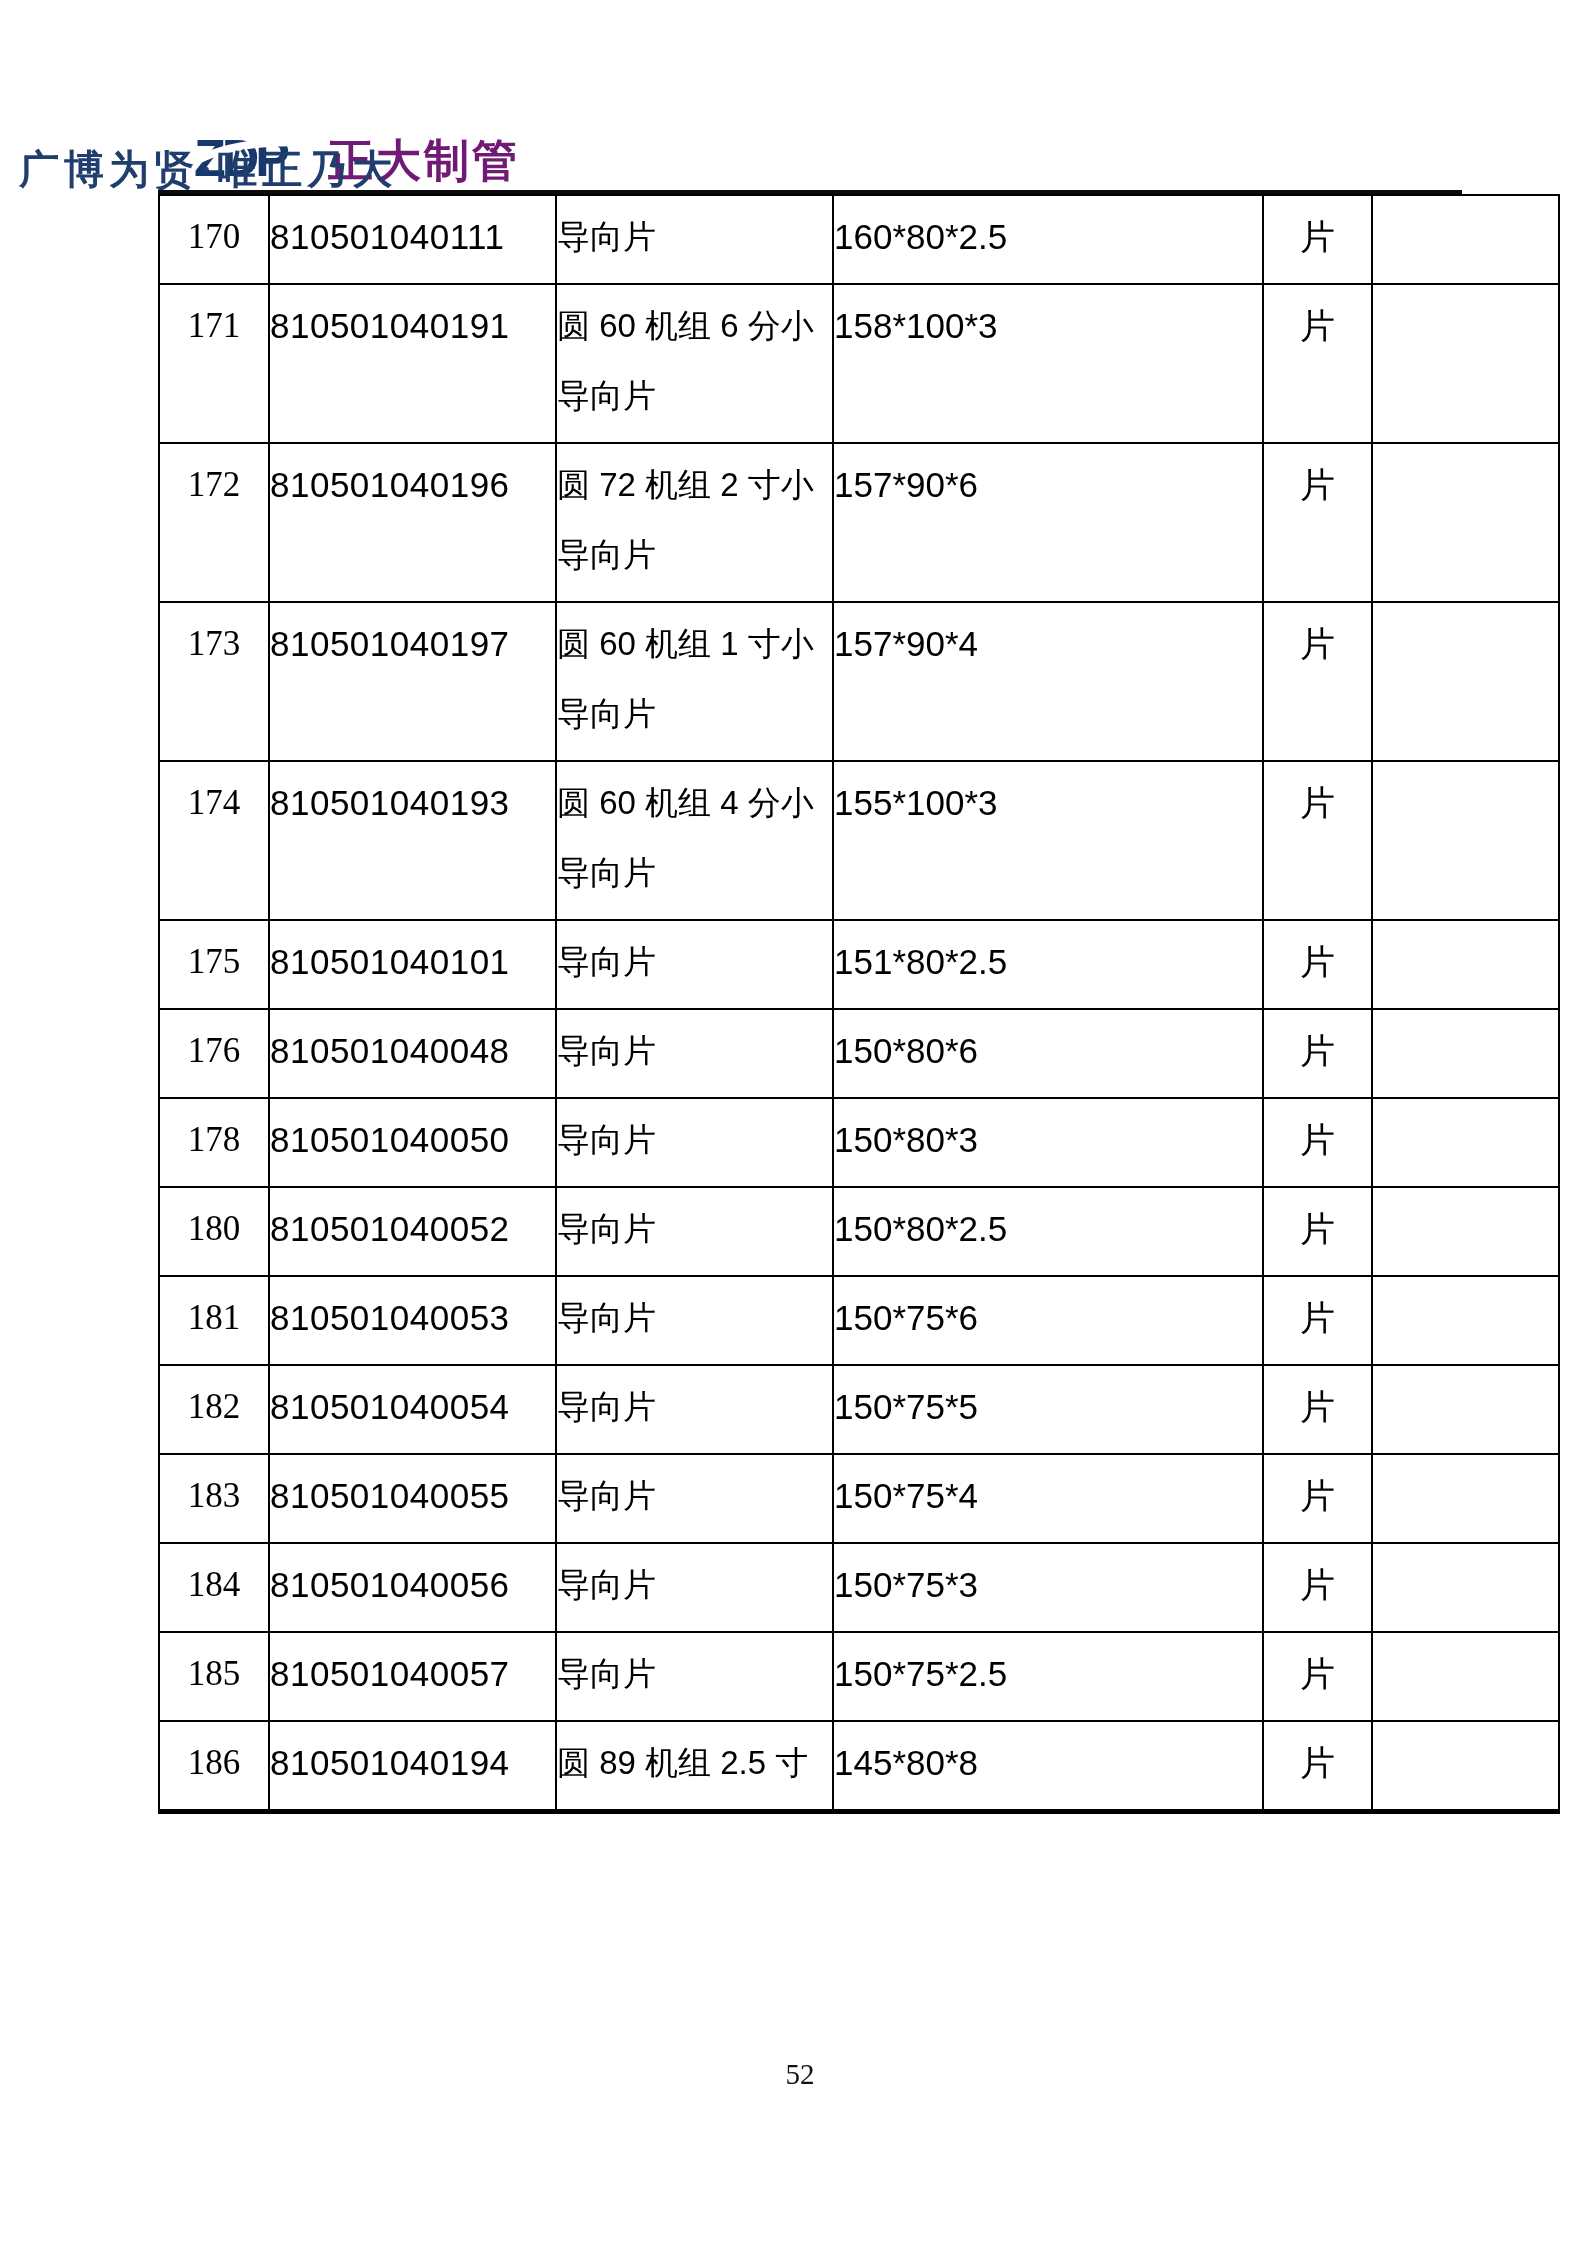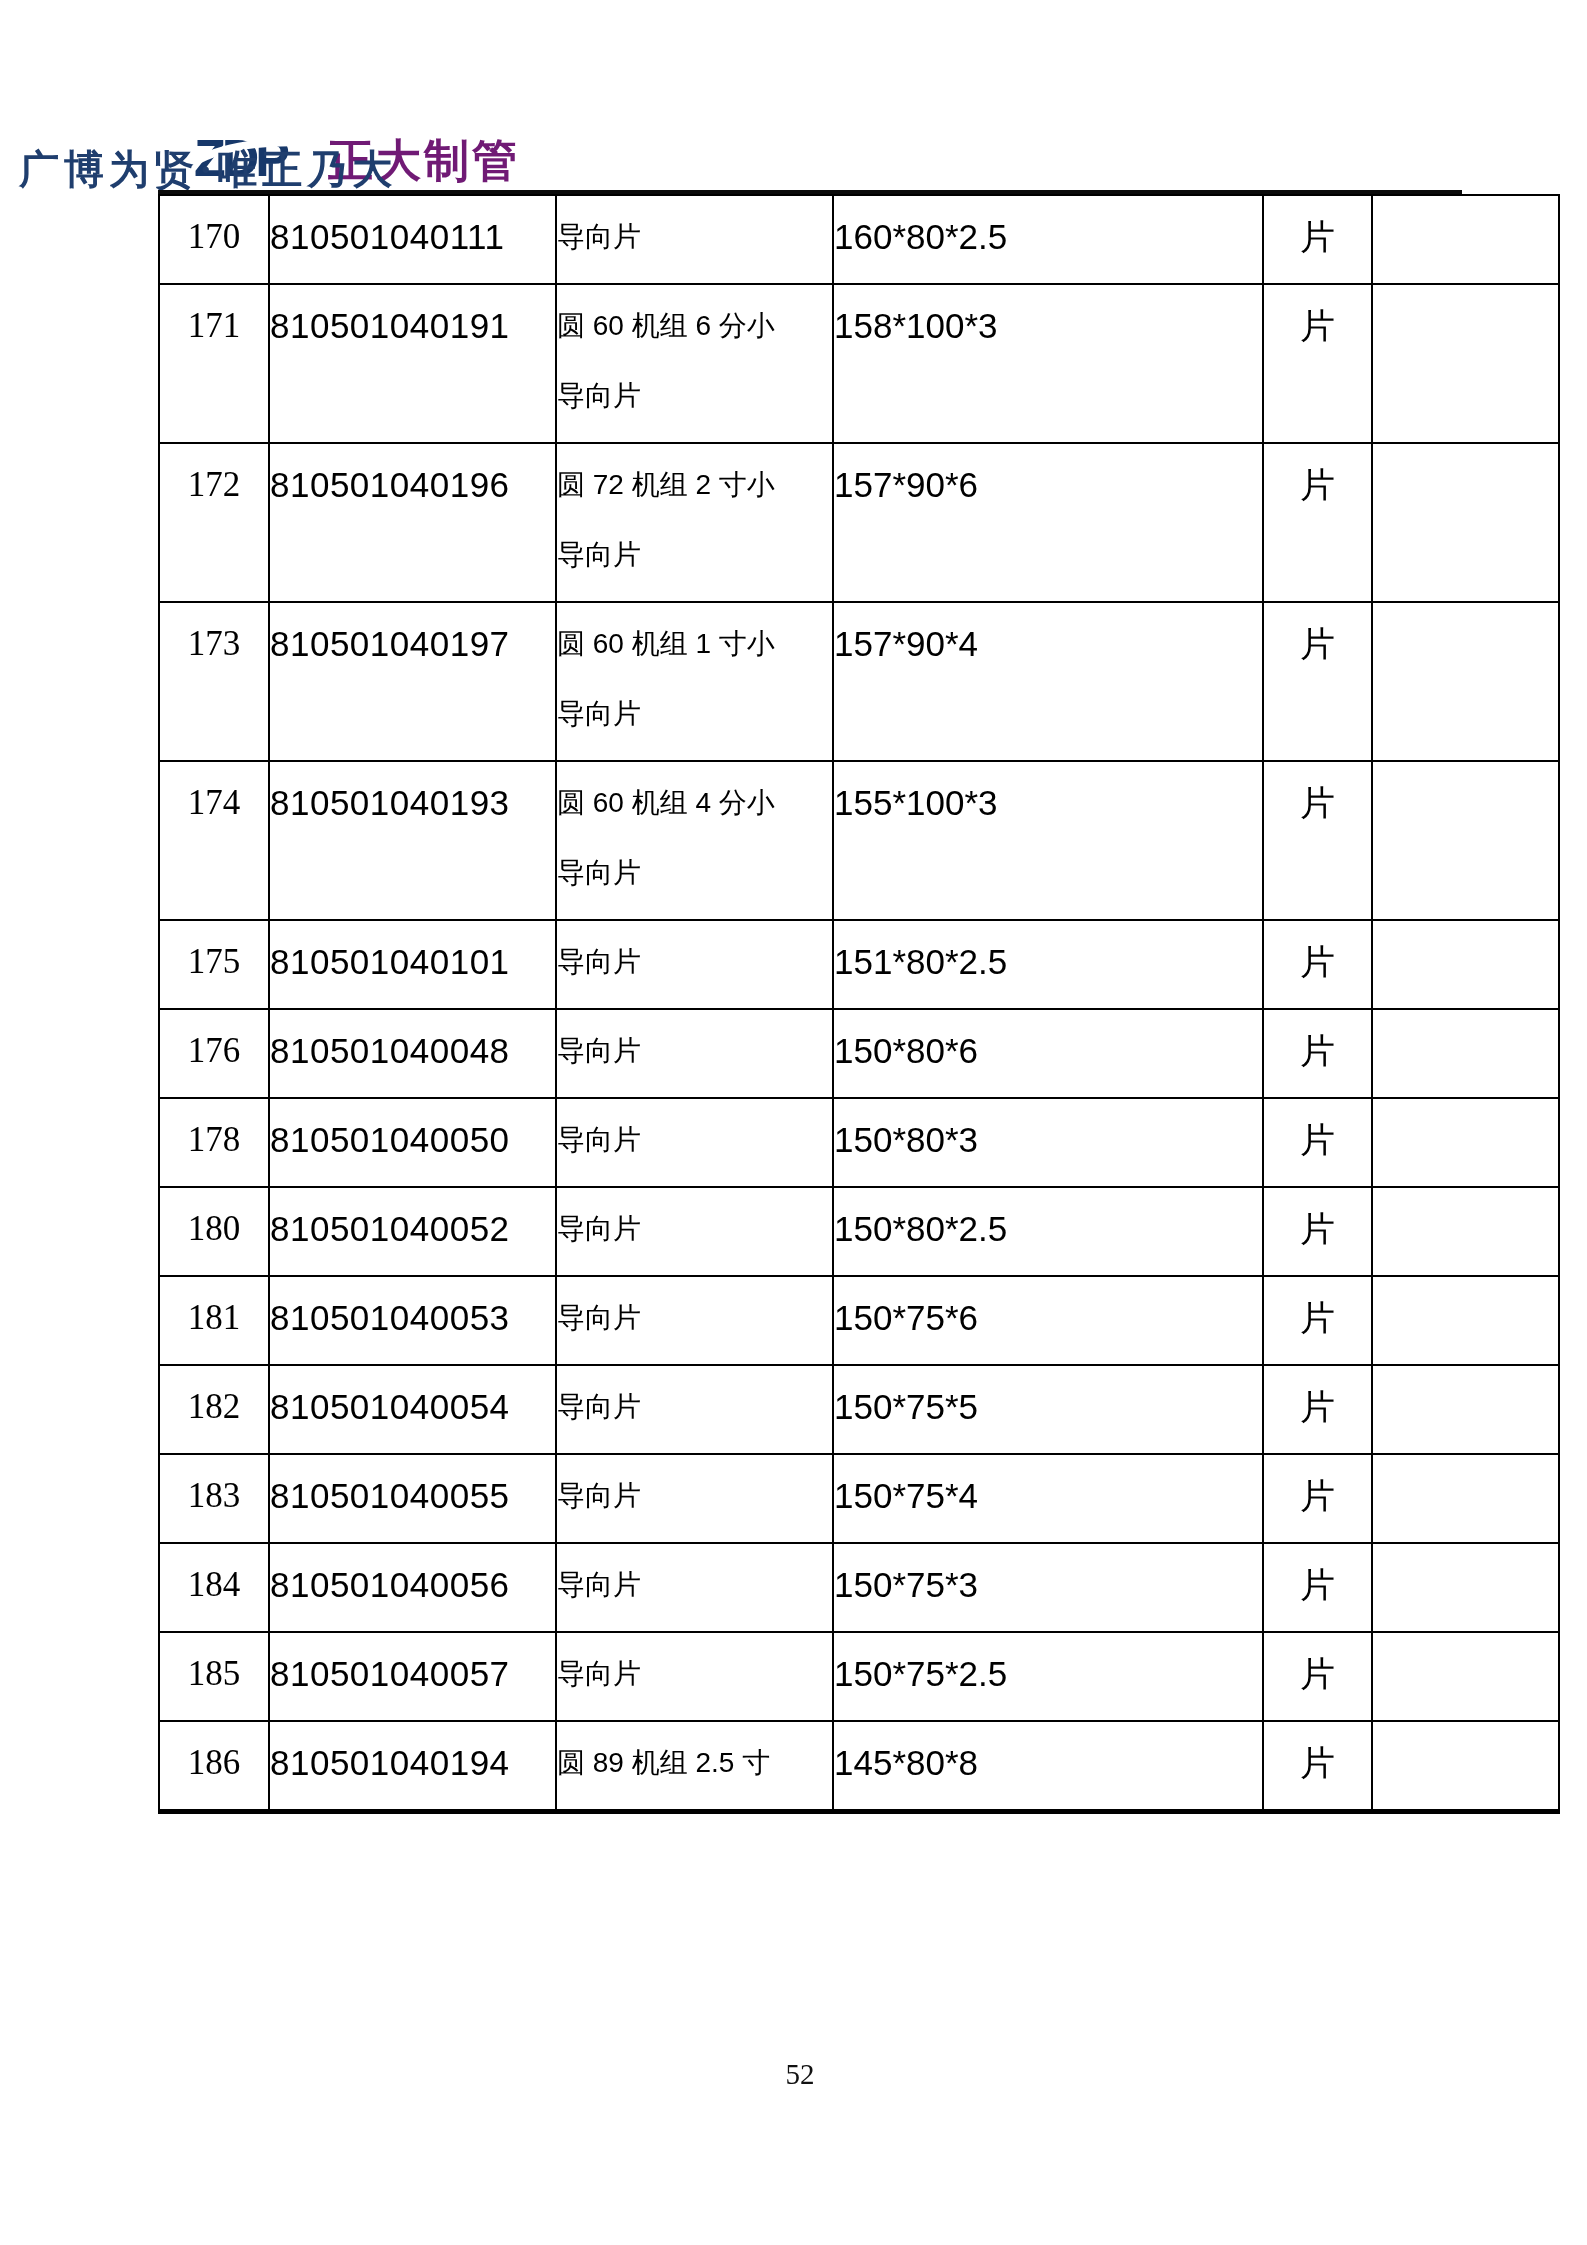--- a/index.html
+++ b/index.html
@@ -50,21 +50,21 @@
     overflow:hidden;
   }
   table.parts tr:last-child td { border-bottom-width:5px;margin-left:16px; }
   td.c-no {
     text-align:center;
     font-family:"Liberation Serif", serif;
     font-size:33px;
   }
   td.c-code { padding-left:15px; letter-spacing:0.5px; }
   td.c-name { padding-left:16px; }
-  td.c-name .name-box { white-space:pre; overflow:hidden; font-size:28px; line-height:70px; }
+  td.c-name .name-box { white-space:pre; overflow:hidden; font-size:33px; line-height:70px; }
   td.c-spec { padding-left:18px; }
   td.c-unit { text-align:center; font-size:34px; }
 
   
   .page-number {
     position:absolute; top:2058px; left:0; width:1600px;
     text-align:center;
     font-family:"Liberation Serif", serif;
     font-size:29px; color:#111;
   }

